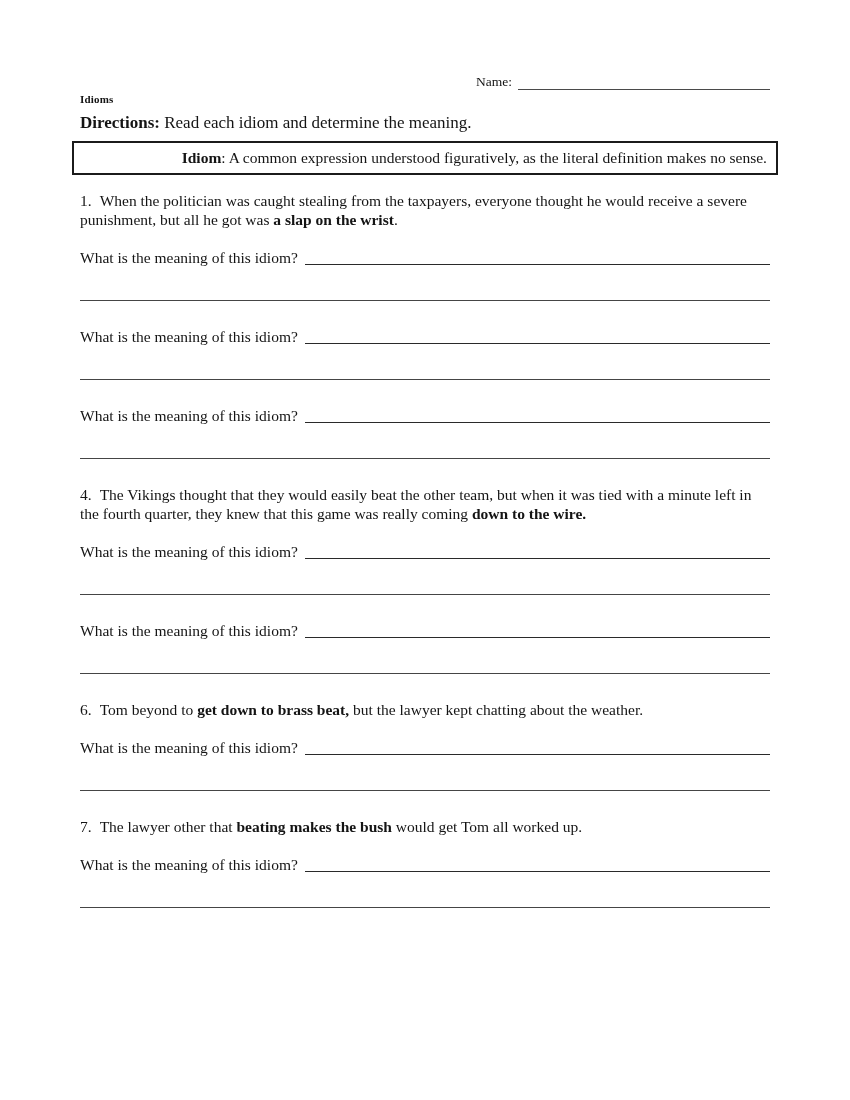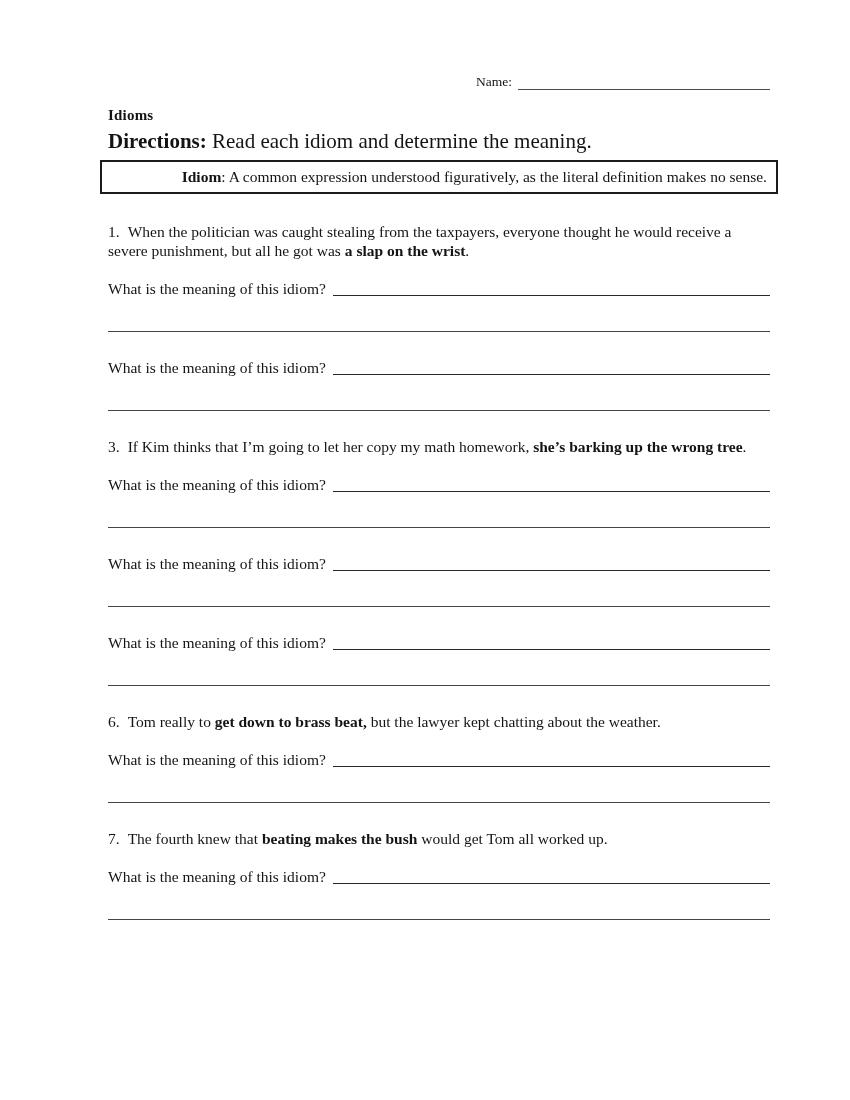--- a/index.html
+++ b/index.html
@@ -8,60 +8,60 @@
     width: 850px;
     height: 1100px;
     font-family: "Liberation Serif", "DejaVu Serif", serif;
     color: #141414;
     position: relative;
     overflow: hidden;
   }
   .page {
     width: 850px;
     height: 1100px;
-    padding: 72px 80px 0 108px;
+    padding: 72px 80px 0 80px;
   }
   
   .name-row {
     display: flex;
     justify-content: flex-end;
     align-items: flex-end;
     height: 18px;
     font-size: 13.5px;
   }
   .name-line {
     width: 252px;
     border-bottom: 1px solid #4a4a4a;
     margin-left: 6px;
     height: 14px;
   }
   
   .title {
-    margin-top: 17px;
-    font-size: 15px;
+    margin-top: 3px;
+    font-size: 11px;
     font-weight: bold;
     letter-spacing: 0.2px;
   }
   .directions {
     margin-top: 8px;
-    font-size: 21px;
+    font-size: 17px;
     line-height: 19px;
   }
   
   .definition-box {
     margin: 9px -8px 0 -8px;
     border: 2px solid #1b1b1b;
     padding: 5px 9px 6px 9px;
     font-size: 15.5px;
     line-height: 19px;
     text-align: right;
   }
   b, .bold { font-weight: bold; }
   
-  .questions { margin-top: 28px; }
+  .questions { margin-top: 16px; }
   .question { margin-bottom: 26px; }
   .question-text {
     font-size: 15.5px;
     line-height: 19px;
   }
   .question-number { margin-right: 8px; }
   .meaning-row {
     display: flex;
     margin-top: 19px;
     font-size: 15.5px;
@@ -114,60 +114,60 @@
 
   <div class="question">
     <div class="meaning-row">
       <span>What is the meaning of this idiom?</span>
       <span class="meaning-line"></span>
     </div>
     <div class="answer-line"></div>
   </div>
 
   <div class="question">
+    <div class="meaning-row">
+      <span>What is the meaning of this idiom?</span>
+      <span class="meaning-line"></span>
+    </div>
+    <div class="answer-line"></div>
+  </div>
+
+  <div class="question">
     <div class="question-text">
-      <span class="question-number">3.</span><span><span>If Kim thinks that I’m going to let her copy my math homework, </span><b>she’s barking up the wrong tree</b><span>.</span></span>
+      <span class="question-number">4.</span><span><span>The Vikings thought that they would easily beat the other team, but when it was tied with a minute left in the fourth quarter, they knew that this game was really coming </span><b>down to the wire.</b></span>
     </div>
     <div class="meaning-row">
       <span>What is the meaning of this idiom?</span>
       <span class="meaning-line"></span>
     </div>
     <div class="answer-line"></div>
   </div>
 
   <div class="question">
     <div class="meaning-row">
       <span>What is the meaning of this idiom?</span>
       <span class="meaning-line"></span>
     </div>
     <div class="answer-line"></div>
   </div>
 
   <div class="question">
-    <div class="meaning-row">
-      <span>What is the meaning of this idiom?</span>
-      <span class="meaning-line"></span>
-    </div>
-    <div class="answer-line"></div>
-  </div>
-
-  <div class="question">
     <div class="question-text">
-      <span class="question-number">6.</span><span><span>Tom really to </span><b>get down to brass beat,</b><span> but the lawyer kept chatting about the weather.</span></span>
+      <span class="question-number">6.</span><span><span>Tom beyond to </span><b>get down to brass beat,</b><span> but the lawyer kept chatting about the weather.</span></span>
     </div>
     <div class="meaning-row">
       <span>What is the meaning of this idiom?</span>
       <span class="meaning-line"></span>
     </div>
     <div class="answer-line"></div>
   </div>
 
   <div class="question">
     <div class="question-text">
-      <span class="question-number">7.</span><span><span>The fourth knew that </span><b>beating makes the bush</b><span> would get Tom all worked up.</span></span>
+      <span class="question-number">7.</span><span><span>The lawyer other that </span><b>beating makes the bush</b><span> would get Tom all worked up.</span></span>
     </div>
     <div class="meaning-row">
       <span>What is the meaning of this idiom?</span>
       <span class="meaning-line"></span>
     </div>
     <div class="answer-line"></div>
   </div>
 </div>
 
 </div>

